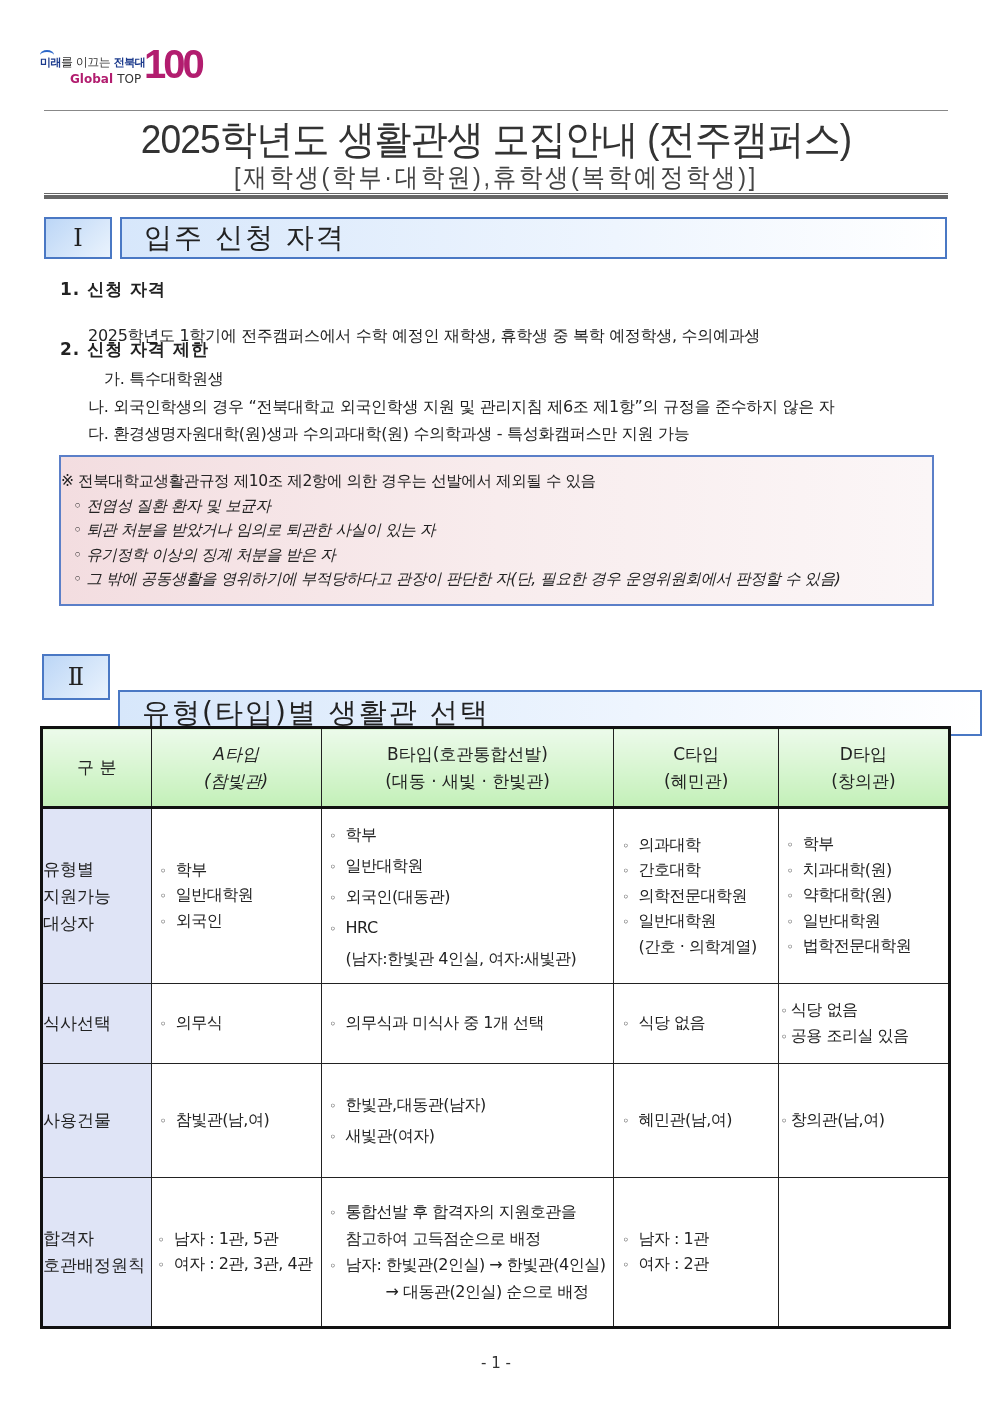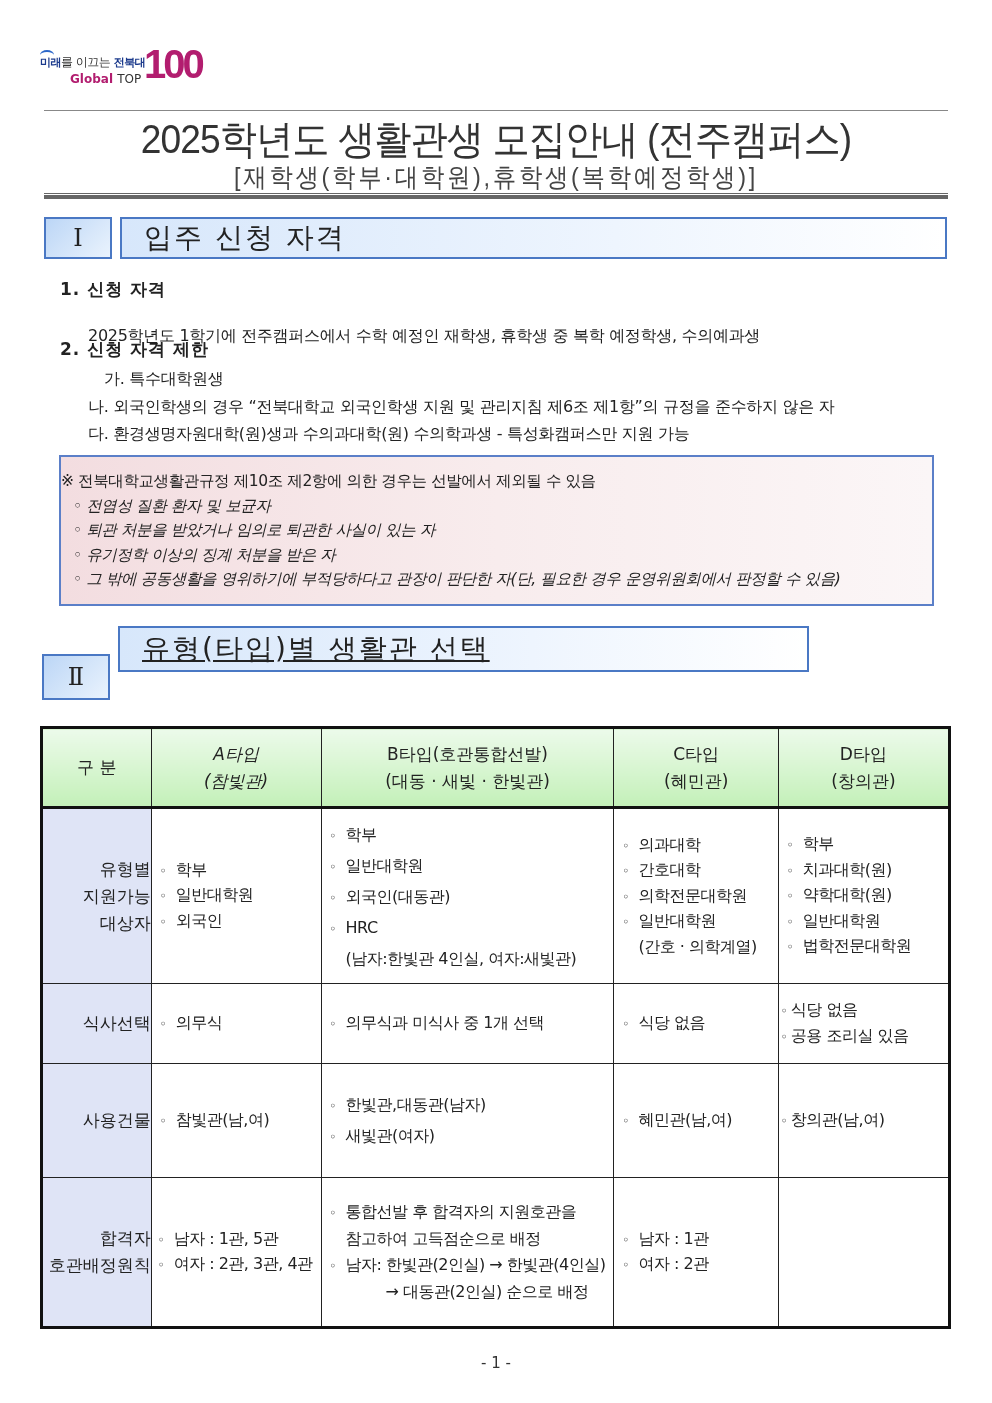--- a/index.html
+++ b/index.html
@@ -33,21 +33,21 @@
 
   
   .note-box { position: absolute; left: 59px; top: 455px; width: 875px; height: 151px; border: 2px solid #5b7fc8; background: linear-gradient(90deg, #f3dde0 0%, #f8eced 50%, #fbf6f7 100%); padding: 12px 0; }
   .note-box .n-line { font-size: 15.5px; color: #222; height: 24.5px; line-height: 24.5px; white-space: nowrap; letter-spacing: -0.4px; }
   .note-box .n-line.sub { padding-left: 12px; font-style: italic; }
 
   
   table.types { position: absolute; left: 40px; top: 726px; width: 911px; border-collapse: collapse; border: 3px solid #111; }
   table.types th, table.types td { border: 1px solid #222; vertical-align: middle; }
   table.types thead th { height: 80px; background: linear-gradient(180deg, #ecfaea 0%, #d6f5cf 55%, #c3f0b8 100%); font-weight: normal; font-size: 17px; line-height: 27px; text-align: center; color: #222; border-bottom: 3px solid #111; }
-  table.types tbody th { background: #dfe4f6; font-weight: normal; font-size: 17px; line-height: 27px; text-align: right; color: #222; width: 128px; }
+  table.types tbody th { background: #dfe4f6; font-weight: normal; font-size: 17px; line-height: 27px; text-align: left; color: #222; width: 128px; }
   table.types td { font-size: 16px; line-height: 24.5px; color: #222; padding: 0 8px; white-space: nowrap; letter-spacing: -0.5px; }
   .col-a { width: 160px; font-style: italic; }
   .col-b { width: 279px; }
   .col-c { width: 167px; }
   .col-d { width: 177px; }
   tr.r1 { height: 176px; }
   tr.r2 { height: 80px; }
   tr.r3 { height: 114px; }
   tr.r4 { height: 150px; }
   .li { display: block; }
@@ -88,21 +88,21 @@
 
 <div class="note-box">
   <div class="n-line">※ 전북대학교생활관규정 제10조 제2항에 의한 경우는 선발에서 제외될 수 있음</div>
   <div class="n-line sub">◦ 전염성 질환 환자 및 보균자</div>
   <div class="n-line sub">◦ 퇴관 처분을 받았거나 임의로 퇴관한 사실이 있는 자</div>
   <div class="n-line sub">◦ 유기정학 이상의 징계 처분을 받은 자</div>
   <div class="n-line sub">◦ 그 밖에 공동생활을 영위하기에 부적당하다고 관장이 판단한 자(단, 필요한 경우 운영위원회에서 판정할 수 있음)</div>
 </div>
 
 <div class="sec-num" style="left:42px; top:654px; height:46px; width:68px;">Ⅱ</div>
-<div class="sec-title" style="left:118px; top:626px; width:691px; height:46px;text-decoration:underline;">유형(타입)별 생활관 선택</div>
+<div class="sec-title" style="left:118px; top:690px; width:864px; height:46px;">유형(타입)별 생활관 선택</div>
 
 <table class="types">
   <thead>
     <tr>
       <th><span>구  분</span></th>
       <th class="col-a">
         <span class="li">A타입</span>
         <span class="li">(참빛관)</span>
       </th>
       <th class="col-b">

